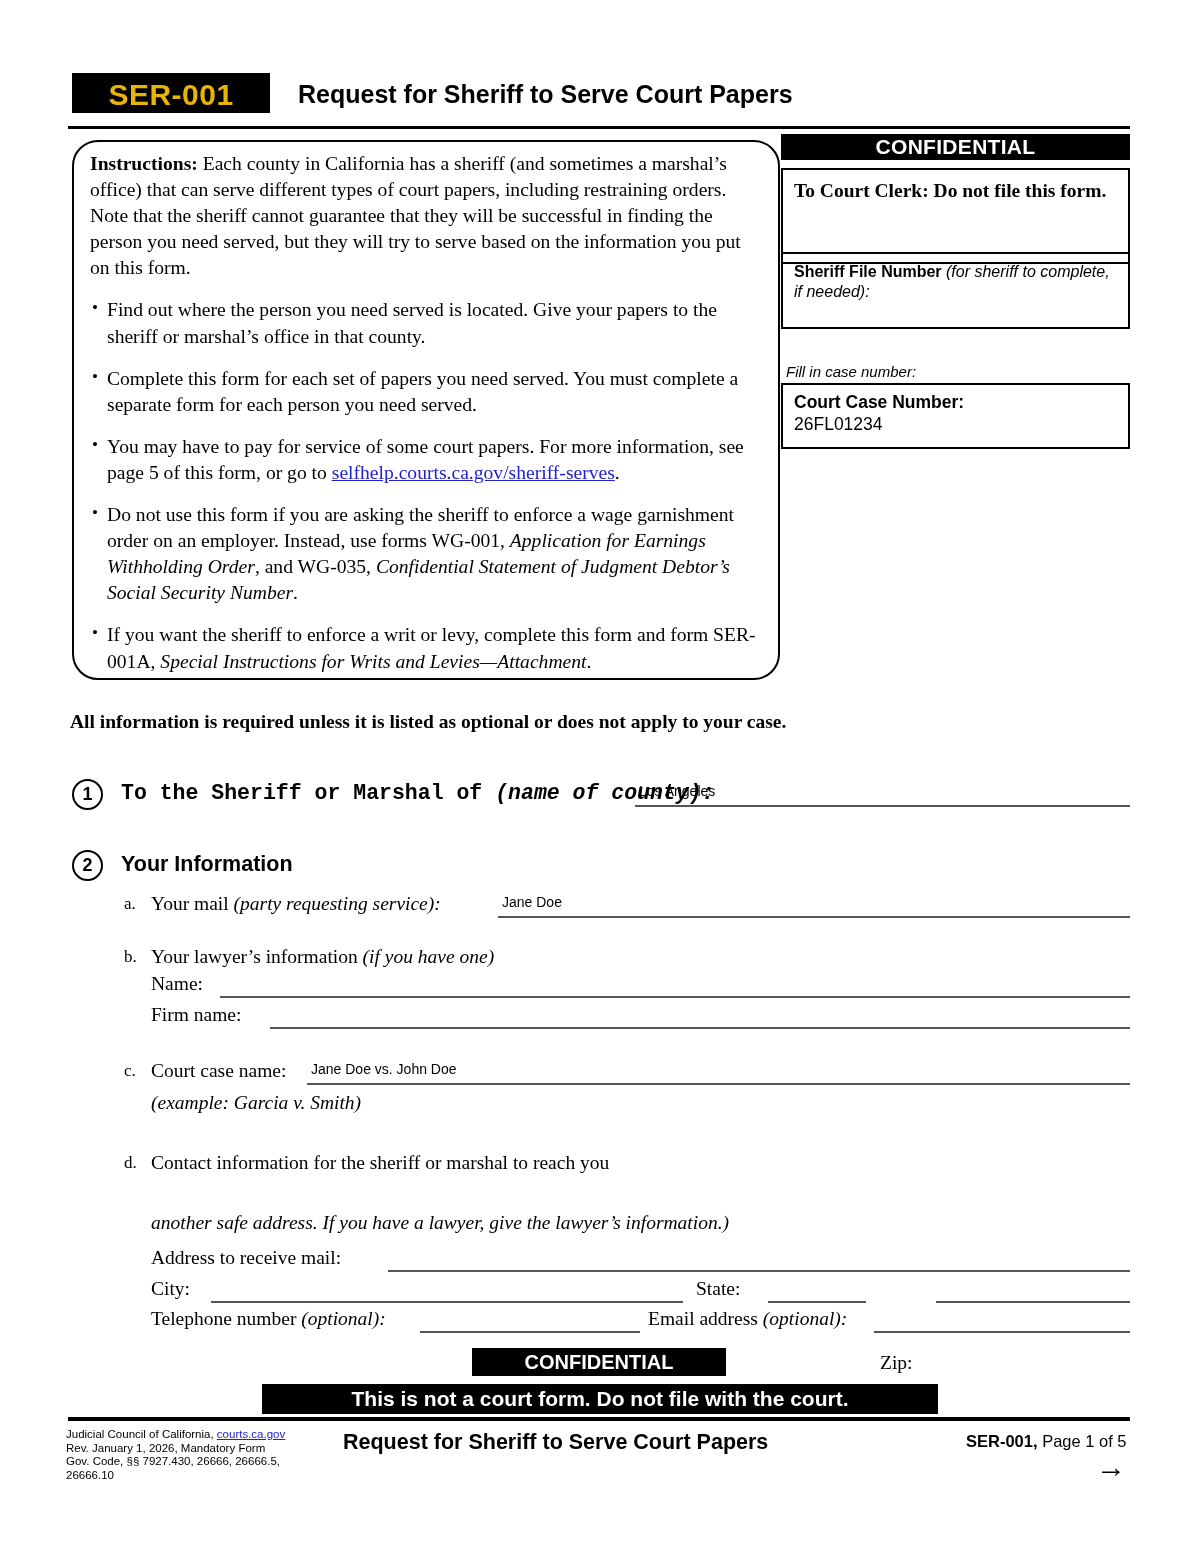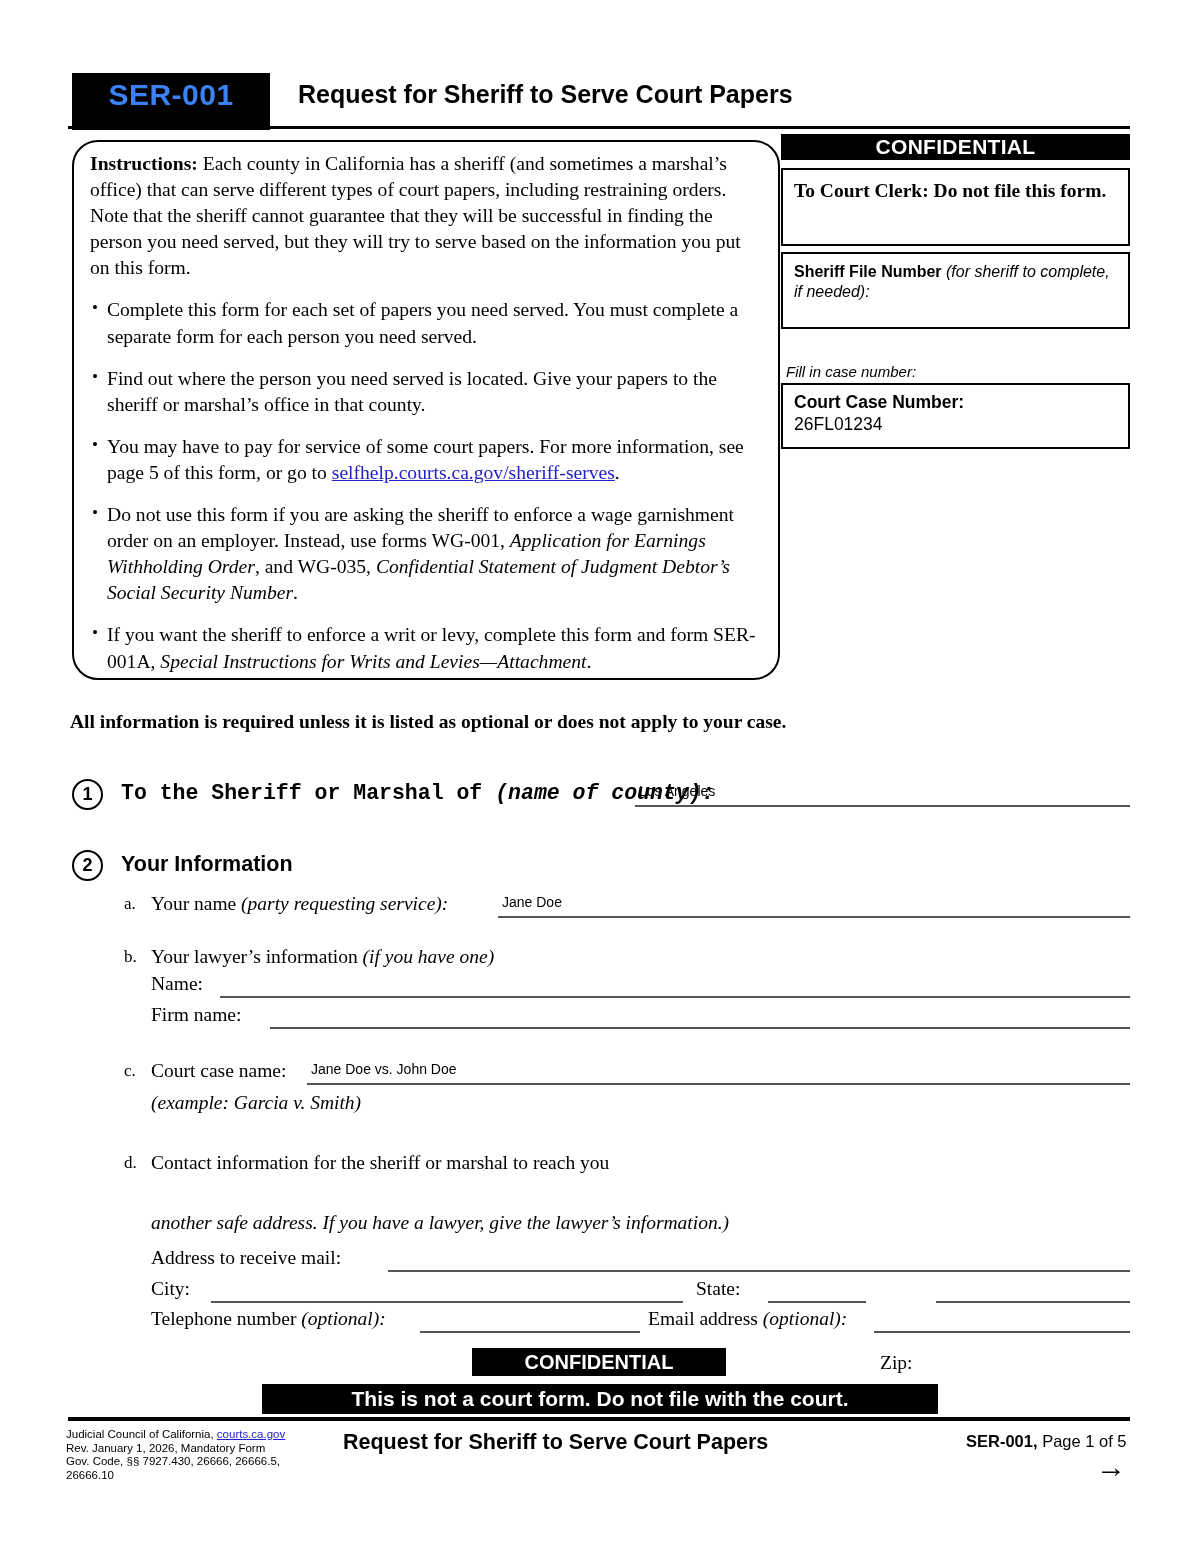--- a/index.html
+++ b/index.html
@@ -8,22 +8,22 @@
     width:1200px;height:1553px;position:relative;
     font-family:"Liberation Serif",serif;
     color:#000;
     -webkit-font-smoothing:antialiased;
   }
   .page{position:absolute;inset:0;}
 
   
   #header{position:absolute;left:72px;top:73px;width:1058px;height:46px;}
   #form-badge{
-    position:absolute;left:0;top:0;width:198px;height:57px;background:#000;
-    color:#3b82f6;font-family:"Liberation Sans",sans-serif;font-weight:bold;
+    position:absolute;left:0;top:0;width:198px;height:40px;background:#000;
+    color:#eab308;font-family:"Liberation Sans",sans-serif;font-weight:bold;
     font-size:30px;letter-spacing:.5px;text-align:center;line-height:43px;
   }
   #form-title{
     position:absolute;left:226px;top:1px;
     font-family:"Liberation Sans",sans-serif;font-weight:bold;font-size:25px;
     line-height:41px;white-space:nowrap;
   }
   #header-rule{position:absolute;left:68px;top:126px;width:1062px;height:3px;background:#000;}
 
   
@@ -46,21 +46,21 @@
   }
   .lnk{color:#2222cc;text-decoration:underline;}
 
   
   #confidential-bar{
     position:absolute;left:781px;top:134px;width:349px;height:26px;background:#000;
     color:#fff;font-family:"Liberation Sans",sans-serif;font-weight:bold;font-size:21px;
     text-align:center;line-height:26px;letter-spacing:.3px;
   }
   #clerk-box{
-    position:absolute;left:781px;top:168px;width:349px;height:78px;
+    position:absolute;left:781px;top:168px;width:349px;height:96px;
     border:2px solid #000;box-sizing:border-box;
   }
   #clerk-text{
     position:absolute;left:11px;top:10px;font-weight:bold;font-size:19.5px;
   }
   #sheriff-file-box{
     position:absolute;left:781px;top:252px;width:349px;height:77px;
     border:2px solid #000;box-sizing:border-box;
   }
   #sheriff-file-text{
@@ -149,22 +149,22 @@
   <div id="header">
     <div id="form-badge">SER-001</div>
     <div id="form-title">Request for Sheriff to Serve Court Papers</div>
   </div>
   <div id="header-rule"></div>
 
   <div id="instructions-box">
     <div id="instructions-inner">
       <p class="intro"><b>Instructions:</b><span> Each county in California has a sheriff (and sometimes a marshal’s office) that can serve different types of court papers, including restraining orders. Note that the sheriff cannot guarantee that they will be successful in finding the person you need served, but they will try to serve based on the information you put on this form.</span></p>
       <ul class="instr" id="instr-list">
+          <li><span>Find out where the person you need served is located. Give your papers to the sheriff or marshal’s office in that county.</span></li>
           <li><span>Complete this form for each set of papers you need served. You must complete a separate form for each person you need served.</span></li>
-          <li><span>Find out where the person you need served is located. Give your papers to the sheriff or marshal’s office in that county.</span></li>
           <li><span>You may have to pay for service of some court papers. For more information, see page 5 of this form, or go to </span><a class="lnk" href="#">selfhelp.courts.ca.gov/sheriff-serves</a><span>.</span></li>
           <li><span>Do not use this form if you are asking the sheriff to enforce a wage garnishment order on an employer. Instead, use forms WG-001, </span><i>Application for Earnings Withholding Order</i><span>, and WG-035, </span><i>Confidential Statement of Judgment Debtor’s Social Security Number</i><span>.</span></li>
           <li><span>If you want the sheriff to enforce a writ or levy, complete this form and form SER-001A, </span><i>Special Instructions for Writs and Levies—Attachment</i><span>.</span></li>
         </ul>
     </div>
   </div>
 
   <div id="confidential-bar">CONFIDENTIAL</div>
 
   <div id="clerk-box">
@@ -186,21 +186,21 @@
 
   <div class="step-circle" style="left:72px;top:779px;">1</div>
   <div class="step-head" style="left:121px;top:781px;font-family:Liberation Mono, monospace;"><span>To the Sheriff or Marshal of </span><i>(name of county):</i></div>
   <div class="field-val" style="left:639px;top:783px;">Los Angeles</div>
   <div class="rule" style="left:635px;top:805px;width:495px;"></div>
 
   <div class="step-circle" style="left:72px;top:850px;">2</div>
   <div class="step-head" style="left:121px;top:852px;">Your Information</div>
 
   <div class="sub-letter" style="left:124px;top:894px;">a.</div>
-  <div class="field-label" style="left:151px;top:893px;"><span>Your name </span><i>(party requesting service):</i></div>
+  <div class="field-label" style="left:151px;top:893px;"><span>Your mail </span><i>(party requesting service):</i></div>
   <div class="field-val" style="left:502px;top:894px;">Jane Doe</div>
   <div class="rule" style="left:498px;top:916px;width:632px;"></div>
 
   <div class="sub-letter" style="left:124px;top:947px;">b.</div>
   <div class="field-label" style="left:151px;top:946px;"><span>Your lawyer’s information </span><i>(if you have one)</i></div>
 
   <div class="field-label" style="left:151px;top:973px;">Name:</div>
   <div class="field-val" style="left:224px;top:974px;"></div>
   <div class="rule" style="left:220px;top:996px;width:910px;"></div>
 

